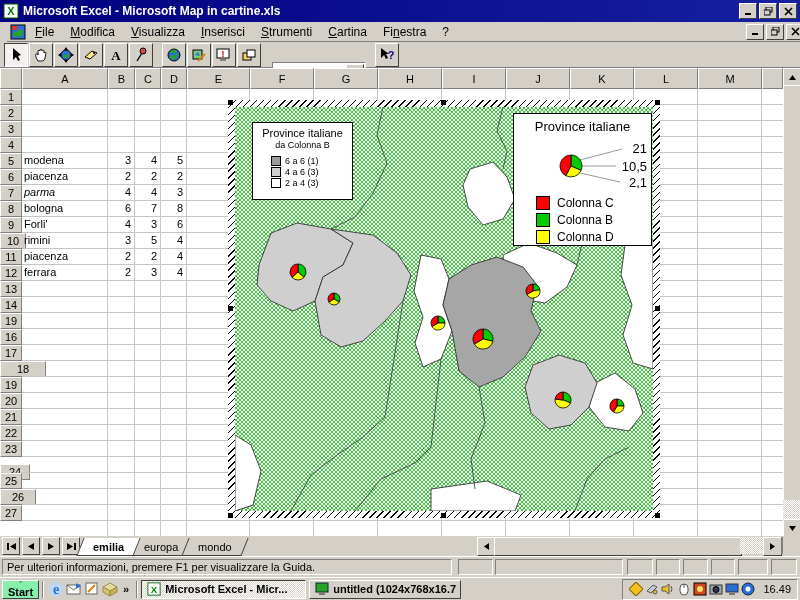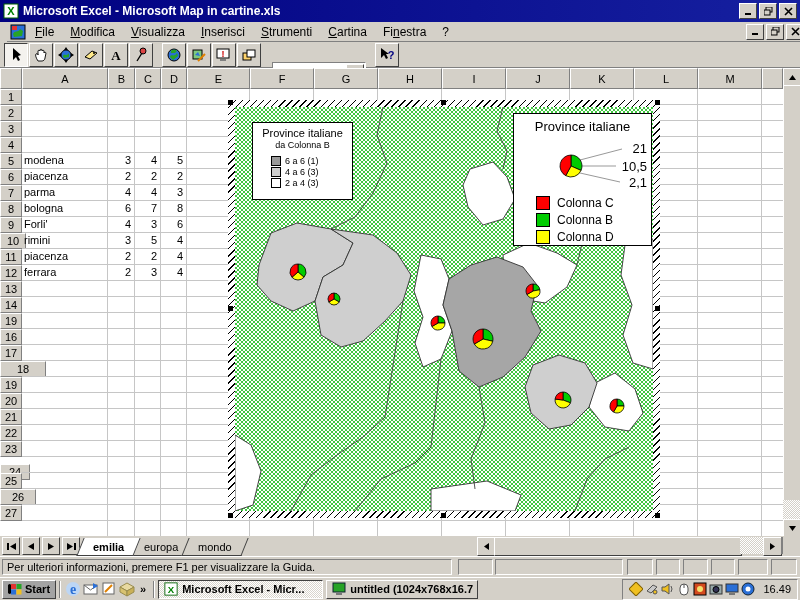--- a/index.html
+++ b/index.html
@@ -69,21 +69,21 @@
   .tab{height:17px;padding:0 12px;background:#d4d0c8;border:1px solid #404040;border-top:none;
        transform:skewX(-22deg);display:flex;align-items:center;margin-left:-6px;}
   .tab span{transform:skewX(22deg);font-size:11px;}
   .tab.active{background:#ffffff;z-index:3;font-weight:bold;border-color:#404040;}
   
   #statusbar{left:0;top:556px;width:800px;height:21px;background:#d4d0c8;border-top:1px solid #ffffff;box-sizing:border-box;}
   .spanel{position:absolute;top:2px;height:16px;box-sizing:border-box;line-height:14px;padding-left:4px;white-space:nowrap;overflow:hidden;}
   
   #taskbar{left:0;top:577px;width:800px;height:23px;background:#d4d0c8;border-top:1px solid #ffffff;box-sizing:border-box;
            display:flex;align-items:center;}
-  #start-button{margin-left:2px;height:19px;padding:0 5px;display:flex;align-items:center;gap:3px;font-weight:bold;font-size:11px;background:#a3a3a3;}
+  #start-button{margin-left:2px;height:19px;padding:0 5px;display:flex;align-items:center;gap:3px;font-weight:bold;font-size:11px;background:#86efac;flex-direction:column;}
   .tb-sep{width:1px;height:17px;background:#808080;border-right:1px solid #fff;margin:0 3px;}
   .ql-icon{width:18px;height:18px;display:flex;align-items:center;justify-content:center;}
   .taskbtn{height:19px;display:flex;align-items:center;gap:4px;padding:0 5px;font-size:11px;font-weight:bold;
            background:#d4d0c8;box-sizing:border-box;white-space:nowrap;overflow:hidden;}
   .taskbtn.active{border-color:#404040 #ffffff #ffffff #404040;
      background:conic-gradient(#ffffff 25%,#d9d5cd 0 50%,#ffffff 0 75%,#d9d5cd 0) 0 0/2px 2px;}
   #tray{margin-left:auto;margin-right:2px;height:19px;display:flex;align-items:center;gap:2px;padding:0 6px;}
   #clock{font-size:11px;padding-left:6px;}
   svg{display:block;}
 </style>
@@ -301,21 +301,21 @@
     </div>
   <div id="cells">
       <div class="cell" style="left: 24px; top: 85px; width: 82px;">modena</div>
       <div class="cell num" style="left: 108px; top: 85px; width: 23px;">3</div>
       <div class="cell num" style="left: 135px; top: 85px; width: 22px;">4</div>
       <div class="cell num" style="left: 161px; top: 85px; width: 22px;">5</div>
       <div class="cell" style="left: 24px; top: 101px; width: 82px;">piacenza</div>
       <div class="cell num" style="left: 108px; top: 101px; width: 23px;">2</div>
       <div class="cell num" style="left: 135px; top: 101px; width: 22px;">2</div>
       <div class="cell num" style="left: 161px; top: 101px; width: 22px;">2</div>
-      <div class="cell" style="left: 24px; top: 117px; width: 82px;">parma</div>
+      <div class="cell" style="left: 24px; top: 117px; width: 82px; font-style: italic;">parma</div>
       <div class="cell num" style="left: 108px; top: 117px; width: 23px;">4</div>
       <div class="cell num" style="left: 135px; top: 117px; width: 22px;">4</div>
       <div class="cell num" style="left: 161px; top: 117px; width: 22px;">3</div>
       <div class="cell" style="left: 24px; top: 133px; width: 82px;">bologna</div>
       <div class="cell num" style="left: 108px; top: 133px; width: 23px;">6</div>
       <div class="cell num" style="left: 135px; top: 133px; width: 22px;">7</div>
       <div class="cell num" style="left: 161px; top: 133px; width: 22px;">8</div>
       <div class="cell" style="left: 24px; top: 149px; width: 82px;">Forli'</div>
       <div class="cell num" style="left: 108px; top: 149px; width: 23px;">4</div>
       <div class="cell num" style="left: 135px; top: 149px; width: 22px;">3</div>

